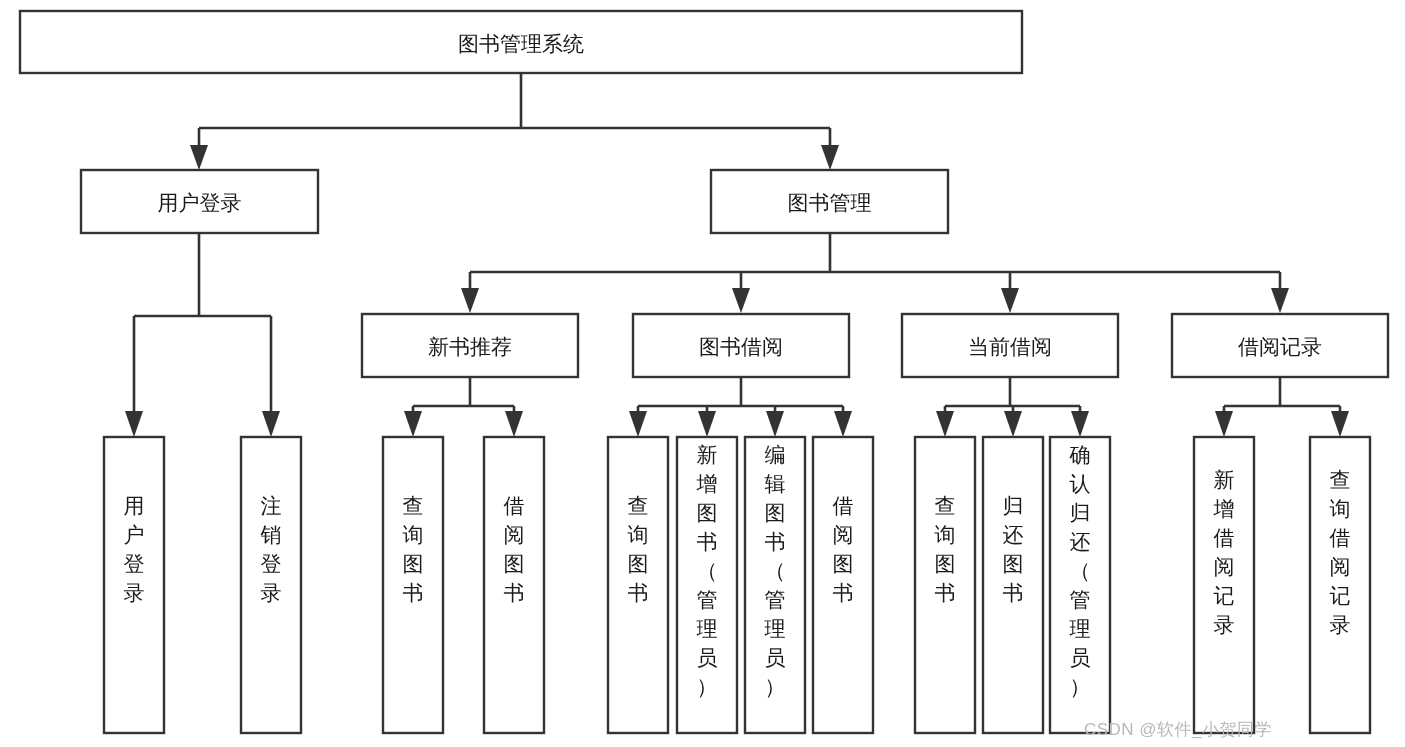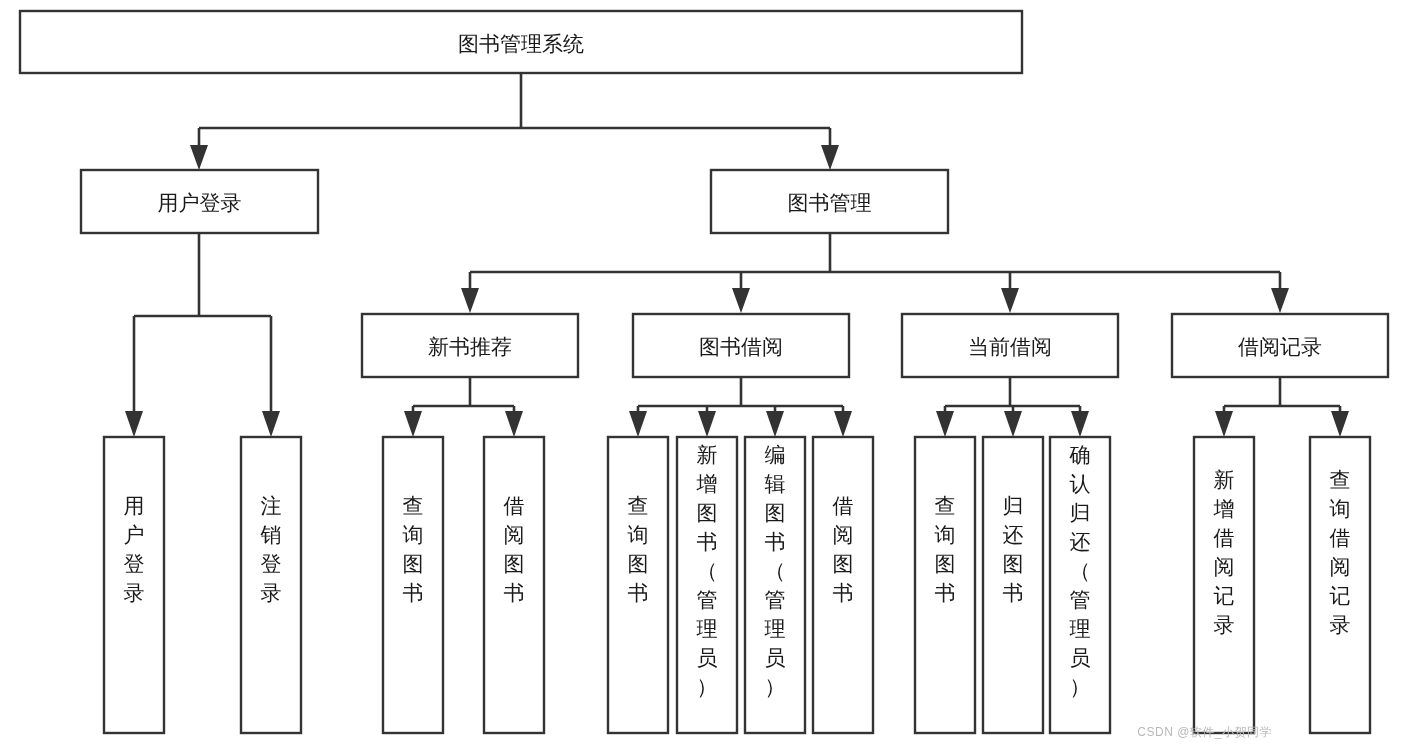--- a/index.html
+++ b/index.html
@@ -51,21 +51,21 @@
     font-family: "Liberation Sans", "DejaVu Sans", sans-serif;
     font-size: 21px;
     fill: #1a1a1a;
     text-anchor: middle;
   }
   .watermark-text {
     position: absolute;
     right: 8px;
     bottom: 6px;
     font-family: "Liberation Sans", "DejaVu Sans", sans-serif;
-    font-size: 12px;
+    font-size: 17px;
     color: #b8b8b8;
     white-space: nowrap;
     letter-spacing: 0.5px;
   }
 </style>
 </head>
 <body>
 
 <div id="diagram-root">
 

